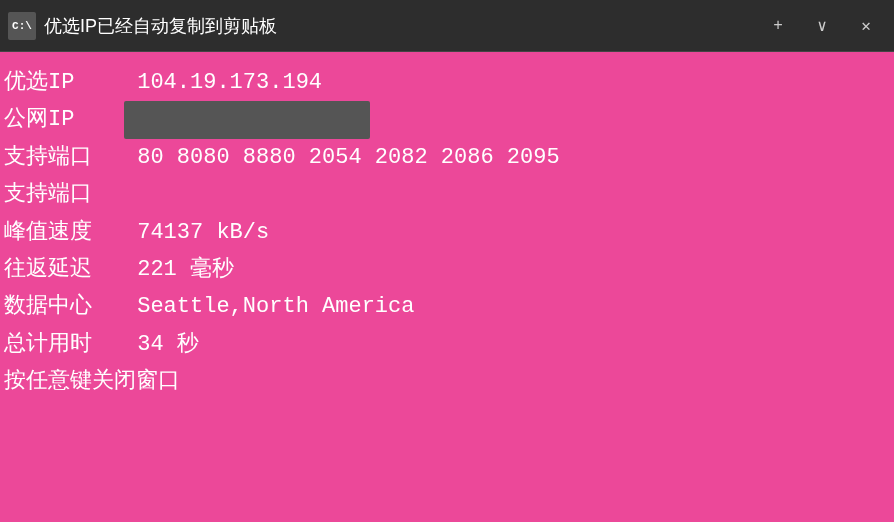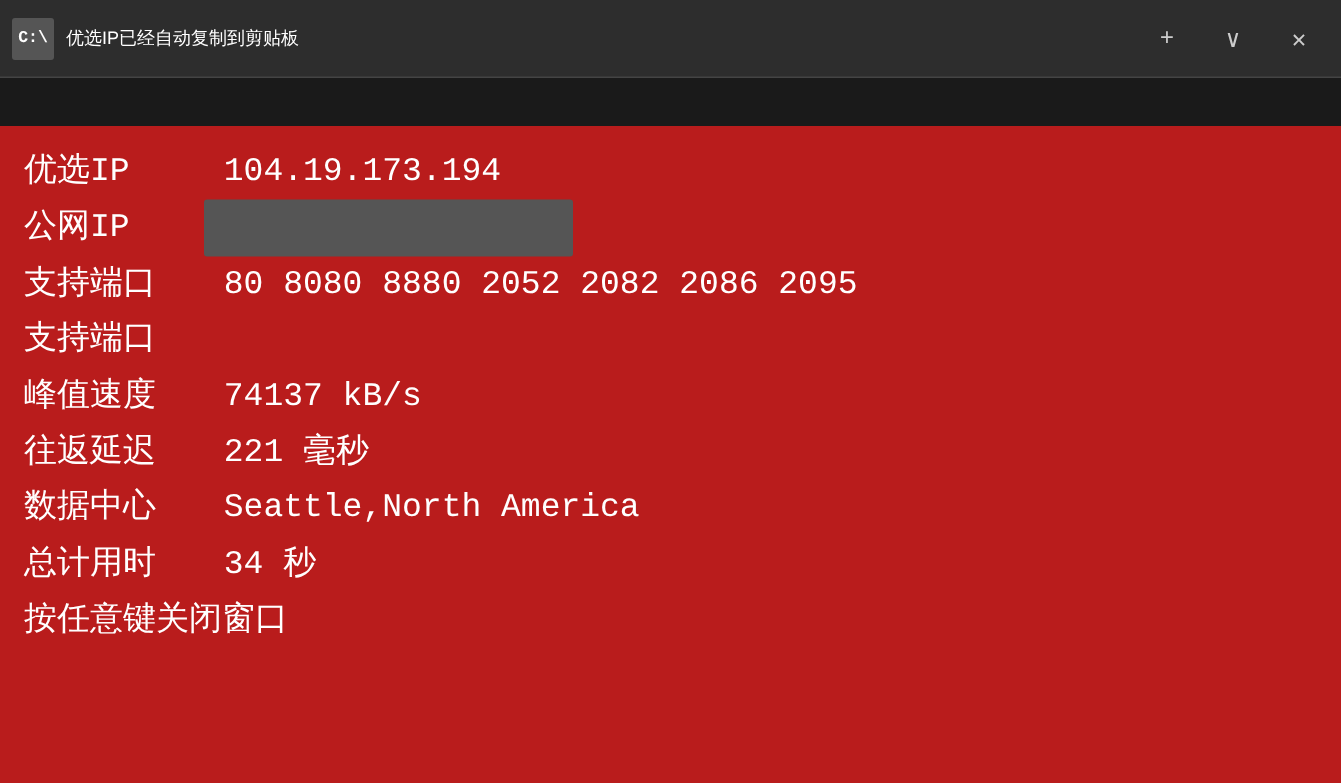--- a/index.html
+++ b/index.html
@@ -47,21 +47,21 @@
     }
 
     .title-bar-icon span {
       color: #fff;
       font-size: 11px;
       font-weight: bold;
     }
 
     .title-text {
       color: #ffffff;
-      font-size: 12px;
+      font-size: 18px;
       font-family: 'Microsoft YaHei', Arial, sans-serif;
       flex-grow: 1;
     }
 
     .title-bar-buttons {
       display: flex;
       align-items: center;
       gap: 4px;
     }
 
@@ -72,27 +72,26 @@
       align-items: center;
       justify-content: center;
       cursor: pointer;
       color: #ccc;
       font-size: 16px;
       border-radius: 4px;
     }
 
     .content {
       flex: 1;
-      padding: 12px 16px;
-      background: #b91c1c;
+      padding: 12px 4px;
+      background: #ec4899;
       color: #ffffff;
       font-family: 'Courier New', Courier, monospace;
       font-size: 22px;
       line-height: 1.7;
-      margin-top: 32px;
     }
 
     .info-line {
       display: flex;
       align-items: baseline;
       white-space: pre;
     }
 
     .label {
       color: #ffffff;
@@ -135,21 +134,21 @@
       <span class="value"> 104.19.173.194</span>
     </div>
 
     <div class="info-line">
       <span class="label">公网IP</span>
       <span class="public-ip-value">&nbsp;&nbsp;&nbsp;&nbsp;&nbsp;&nbsp;&nbsp;&nbsp;&nbsp;&nbsp;&nbsp;&nbsp;&nbsp;&nbsp;&nbsp;&nbsp;&nbsp;&nbsp;</span>
     </div>
 
     <div class="info-line">
       <span class="label">支持端口</span>
-      <span class="value"> 80 8080 8880 2052 2082 2086 2095</span>
+      <span class="value"> 80 8080 8880 2054 2082 2086 2095</span>
     </div>
 
     <div class="info-line">
     </div>
 
     <div class="info-line">
       <span class="label">支持端口</span>
     </div>
 
     <div class="info-line">

